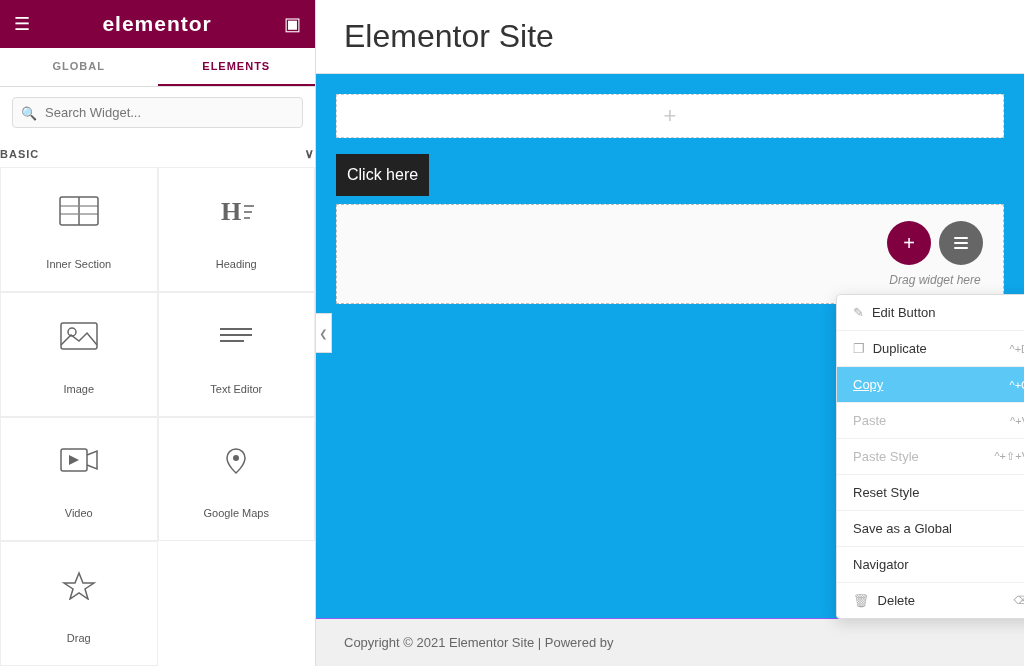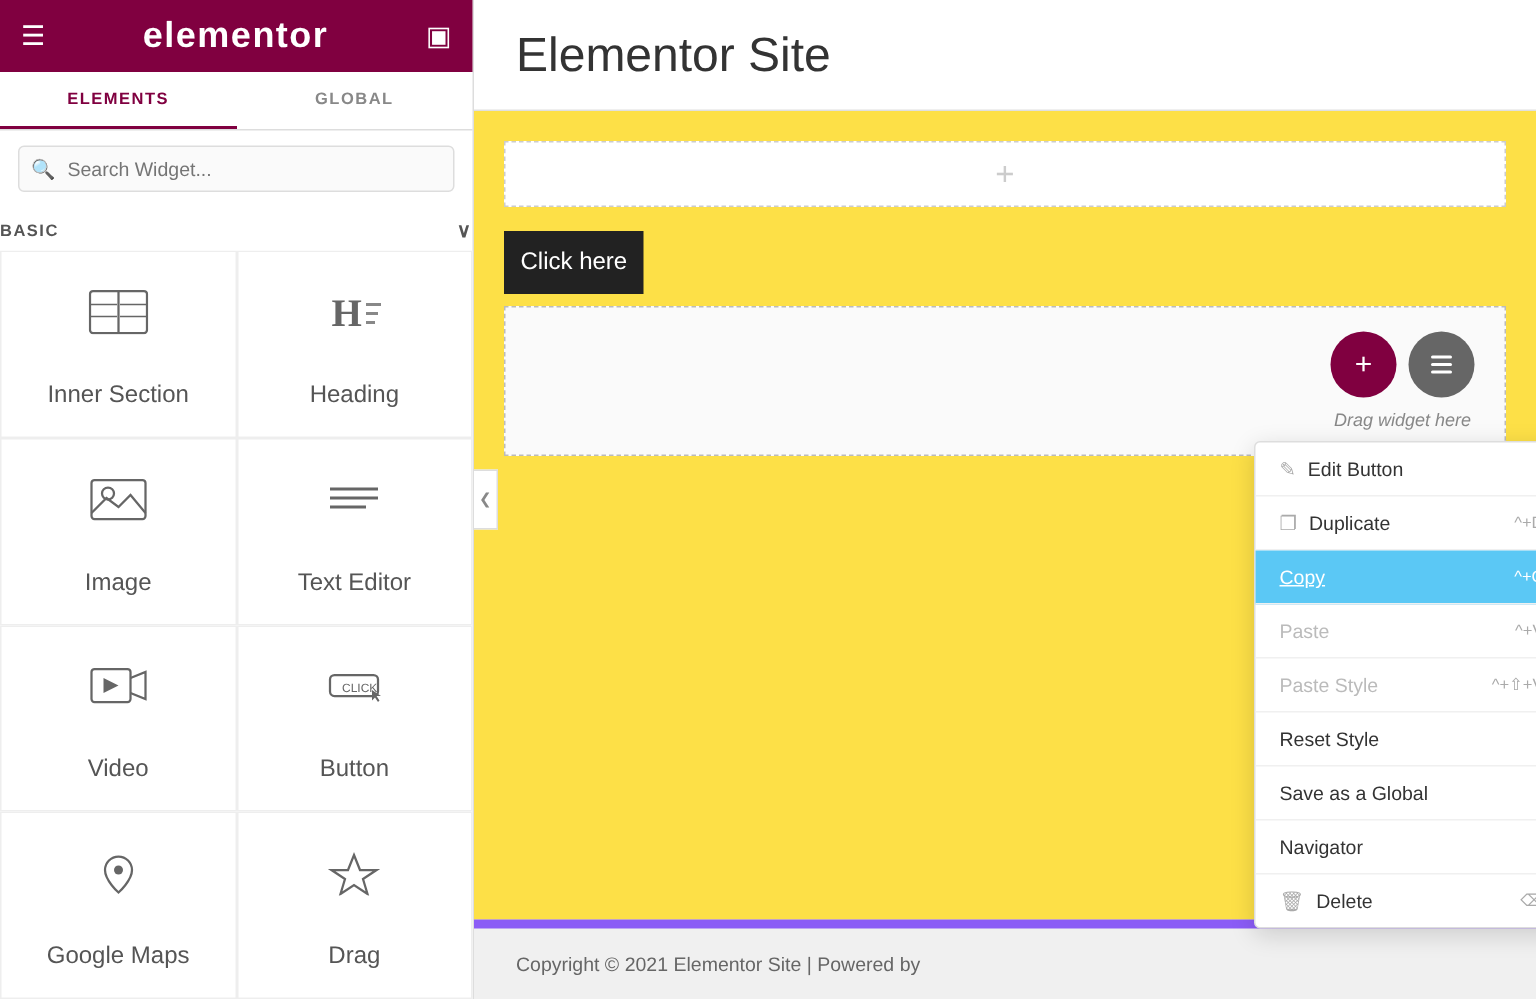--- a/index.html
+++ b/index.html
@@ -16,21 +16,21 @@
     }
     #sidebar-header {
       background: #800040;
       height: 48px;
       display: flex;
       align-items: center;
       justify-content: space-between;
       padding: 0 14px;
     }
     .header-icon { color: #fff; font-size: 18px; cursor: pointer; }
-    #sidebar-logo { color: #fff; font-size: 24px; font-weight: 700; letter-spacing: 1px; }
+    #sidebar-logo { color: #fff; font-size: 21px; font-weight: 700; letter-spacing: 1px; }
     #sidebar-tabs {
       display: flex;
       border-bottom: 1px solid #ddd;
     }
     .sidebar-tab {
       flex: 1;
       text-align: center;
       padding: 12px 0;
       font-size: 11px;
       font-weight: 600;
@@ -98,32 +98,32 @@
     .widget-icon {
       width: 44px;
       height: 36px;
       display: flex;
       align-items: center;
       justify-content: center;
       margin-bottom: 8px;
       color: #555;
     }
     .widget-label {
-      font-size: 16px;
+      font-size: 11px;
       color: #555;
       text-align: center;
       margin-top: 21px;
     }
 
     
     #main {
       flex: 1;
       display: flex;
       flex-direction: column;
-      background: #fde047;
+      background: #0ea5e9;
       position: relative;
       overflow: hidden;
     }
     #main-header {
       background: #fff;
       padding: 18px 28px;
       border-bottom: 1px solid #e0e0e0;
     }
     #main-header h1 {
       font-size: 32px;
@@ -227,21 +227,21 @@
       font-style: italic;
       white-space: nowrap;
     }
 
     
     #canvas-footer {
       background: #f0f0f0;
       padding: 16px 28px;
       font-size: 13px;
       color: #666;
-      border-top: 6px solid #8b5cf6;
+      border-top: 1px solid #8b5cf6;
     }
 
     
     #collapse-btn {
       position: absolute;
       left: 316px;
       top: 50%;
       transform: translateY(-50%);
       background: #fff;
       border: 1px solid #ddd;
@@ -263,22 +263,22 @@
 </head>
 <body>
 
 <div id="sidebar">
   <div id="sidebar-header">
     <span class="header-icon">☰</span>
     <span id="sidebar-logo">elementor</span>
     <span class="header-icon">▣</span>
   </div>
   <div id="sidebar-tabs">
+    <div class="sidebar-tab">GLOBAL</div>
     <div class="sidebar-tab active">ELEMENTS</div>
-    <div class="sidebar-tab">GLOBAL</div>
   </div>
   <div id="search-box">
     <span class="search-icon-wrap">🔍</span>
     <input type="text" placeholder="Search Widget..." style="">
   </div>
   <div id="section-label">
     <span>BASIC</span>
     <span class="chevron">∨</span>
   </div>
   <div id="widget-grid">
@@ -335,31 +335,20 @@
       <div class="widget-icon">
         <svg width="40" height="30" viewBox="0 0 40 30">
           <rect x="2" y="4" width="26" height="22" rx="2" fill="none" stroke="#666" stroke-width="1.5"></rect>
           <polyline points="28,10 38,6 38,24 28,20" fill="none" stroke="#666" stroke-width="1.5"></polyline>
           <polygon points="10,10 10,20 20,15" fill="#666"></polygon>
         </svg>
       </div>
       <span class="widget-label">Video</span>
     </div>
 
-    <div class="widget-item">
-      <div class="widget-icon">
-        <svg width="40" height="30" viewBox="0 0 40 30">
-          <rect x="4" y="8" width="32" height="14" rx="3" fill="none" stroke="#666" stroke-width="1.5"></rect>
-          <text x="12" y="19" font-size="8" fill="#666" font-family="Arial">CLICK</text>
-
-          <polygon points="32,18 32,25 34,23 36,26 37,25 35,22 38,22" fill="#666"></polygon>
-        </svg>
-      </div>
-      <span class="widget-label">Button</span>
-    </div>
 
 
 
     <div class="widget-item">
       <div class="widget-icon">
         <svg width="40" height="30" viewBox="0 0 40 30">
           <path d="M20 4 C15 4 11 8 11 13 C11 20 20 28 20 28 C20 28 29 20 29 13 C29 8 25 4 20 4 Z" fill="none" stroke="#666" stroke-width="1.5"></path>
           <circle cx="20" cy="13" r="3" fill="#666"></circle>
         </svg>
       </div>

